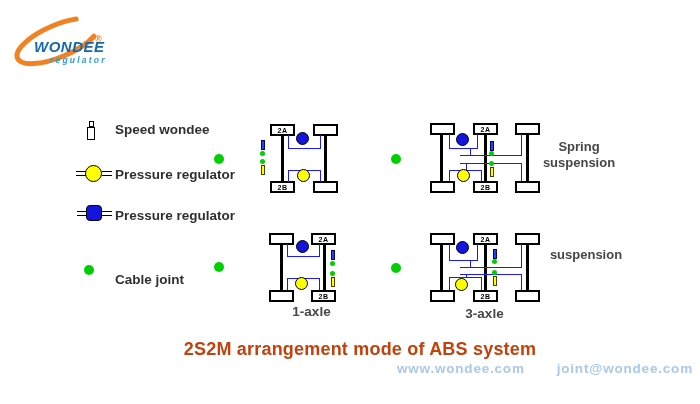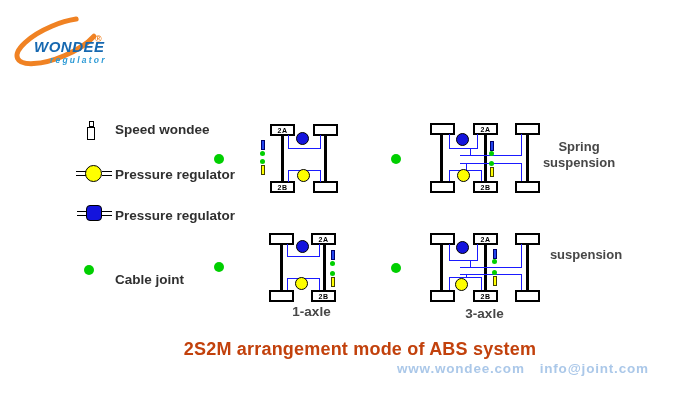--- a/index.html
+++ b/index.html
@@ -33,21 +33,21 @@
   .joint{position:absolute;width:10px;height:10px;border-radius:50%;background:#00cf00;}
   
   .legend-label{position:absolute;font-weight:bold;font-size:13.5px;color:#303030;}
   .caption{position:absolute;font-weight:bold;font-size:13.5px;color:#474747;text-align:center;}
   .suslabel{position:absolute;font-weight:bold;font-size:13px;color:#474747;text-align:center;line-height:16px;}
   .title{
     position:absolute;left:150px;top:331px;width:420px;text-align:center;
     font-size:18px;font-weight:bold;color:#c2410c;letter-spacing:.2px;margin-top:8px;
   }
   .footer{
-    position:absolute;left:397px;top:361px;display:flex;gap:15px;
+    position:absolute;left:397px;top:361px;display:flex;gap:32px;
     font-size:13.5px;font-weight:bold;color:#abc8e9;letter-spacing:.8px;
   }
   .fitting{position:absolute;height:1px;width:10px;background:#000;}
   .logo-brand{position:absolute;left:24px;top:32px;font-size:15px;font-weight:bold;font-style:italic;color:#1668b0;letter-spacing:.5px;}
   .logo-reg{position:absolute;left:85px;top:28px;font-size:9px;font-weight:bold;color:#f08223;}
   .logo-sub{position:absolute;left:40px;top:49px;font-size:8.5px;font-weight:bold;font-style:italic;color:#2e9bd6;letter-spacing:2.2px;}
 </style>
 </head>
 <body>
 
@@ -200,14 +200,14 @@
 <div class="suslabel" style="left:545px;top:247px;width:82px;">
   <div>suspension</div>
 </div>
 <div class="caption" style="left:284px;top:304px;width:55px;">1-axle</div>
 <div class="caption" style="left:457px;top:306px;width:55px;">3-axle</div>
 
 <div class="title">2S2M arrangement mode of ABS system</div>
 
 <div class="footer">
   <span>www.wondee.com</span>
-  <span>info@joint.com</span>
+  <span>joint@wondee.com</span>
 </div>
 
 </body></html>

